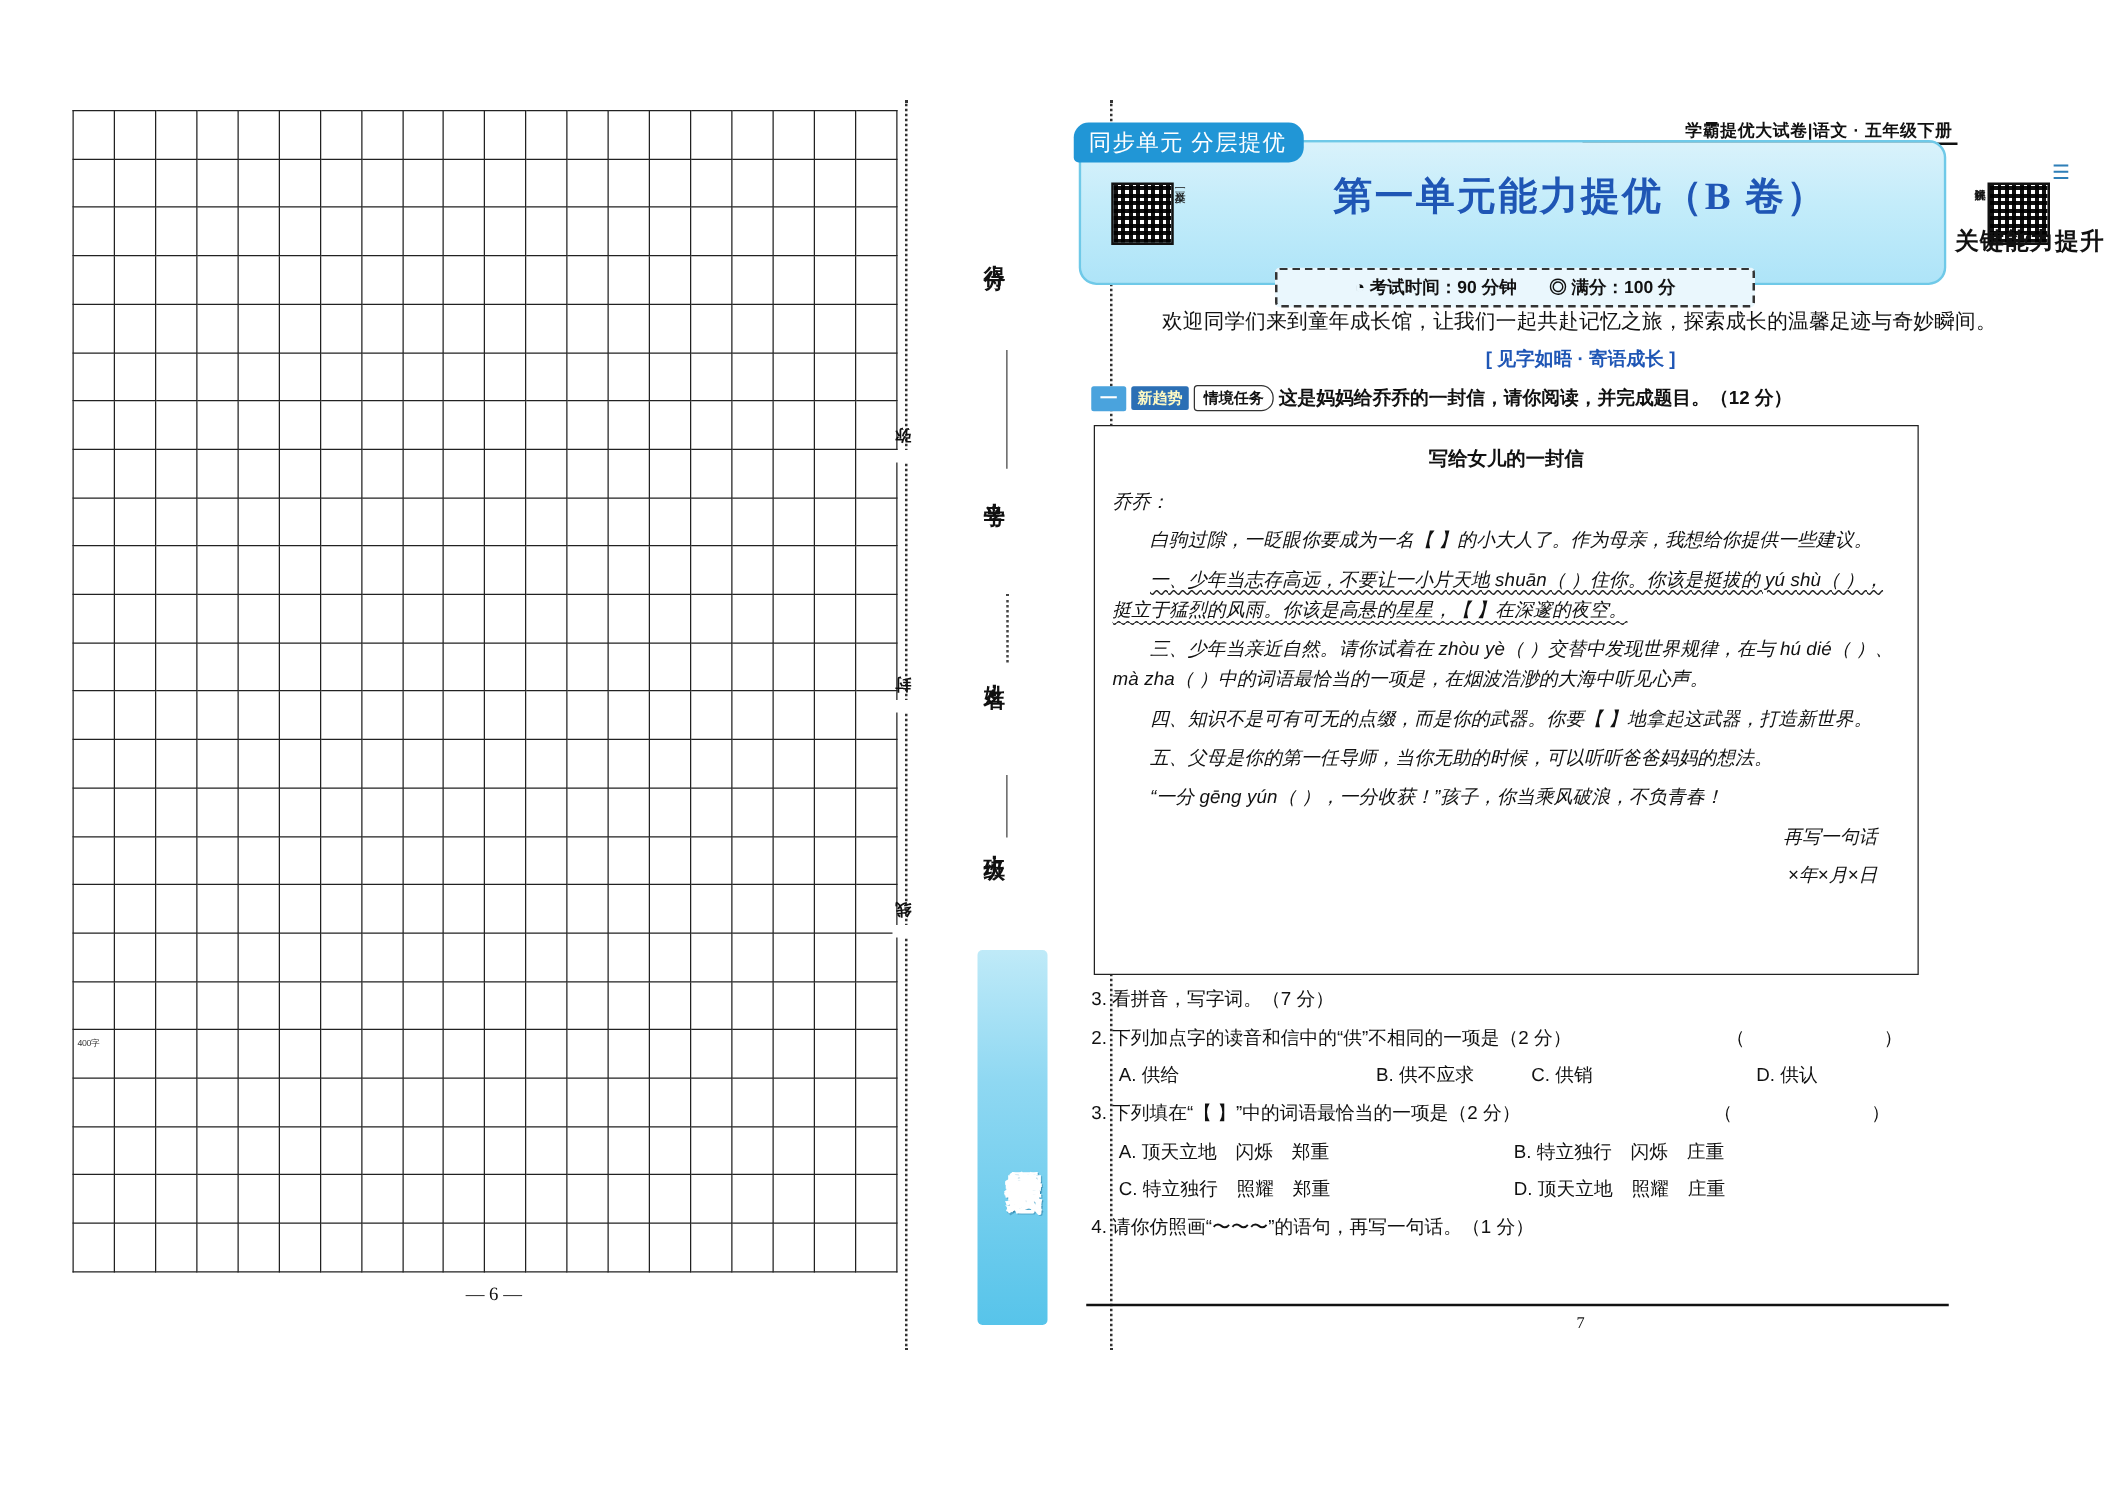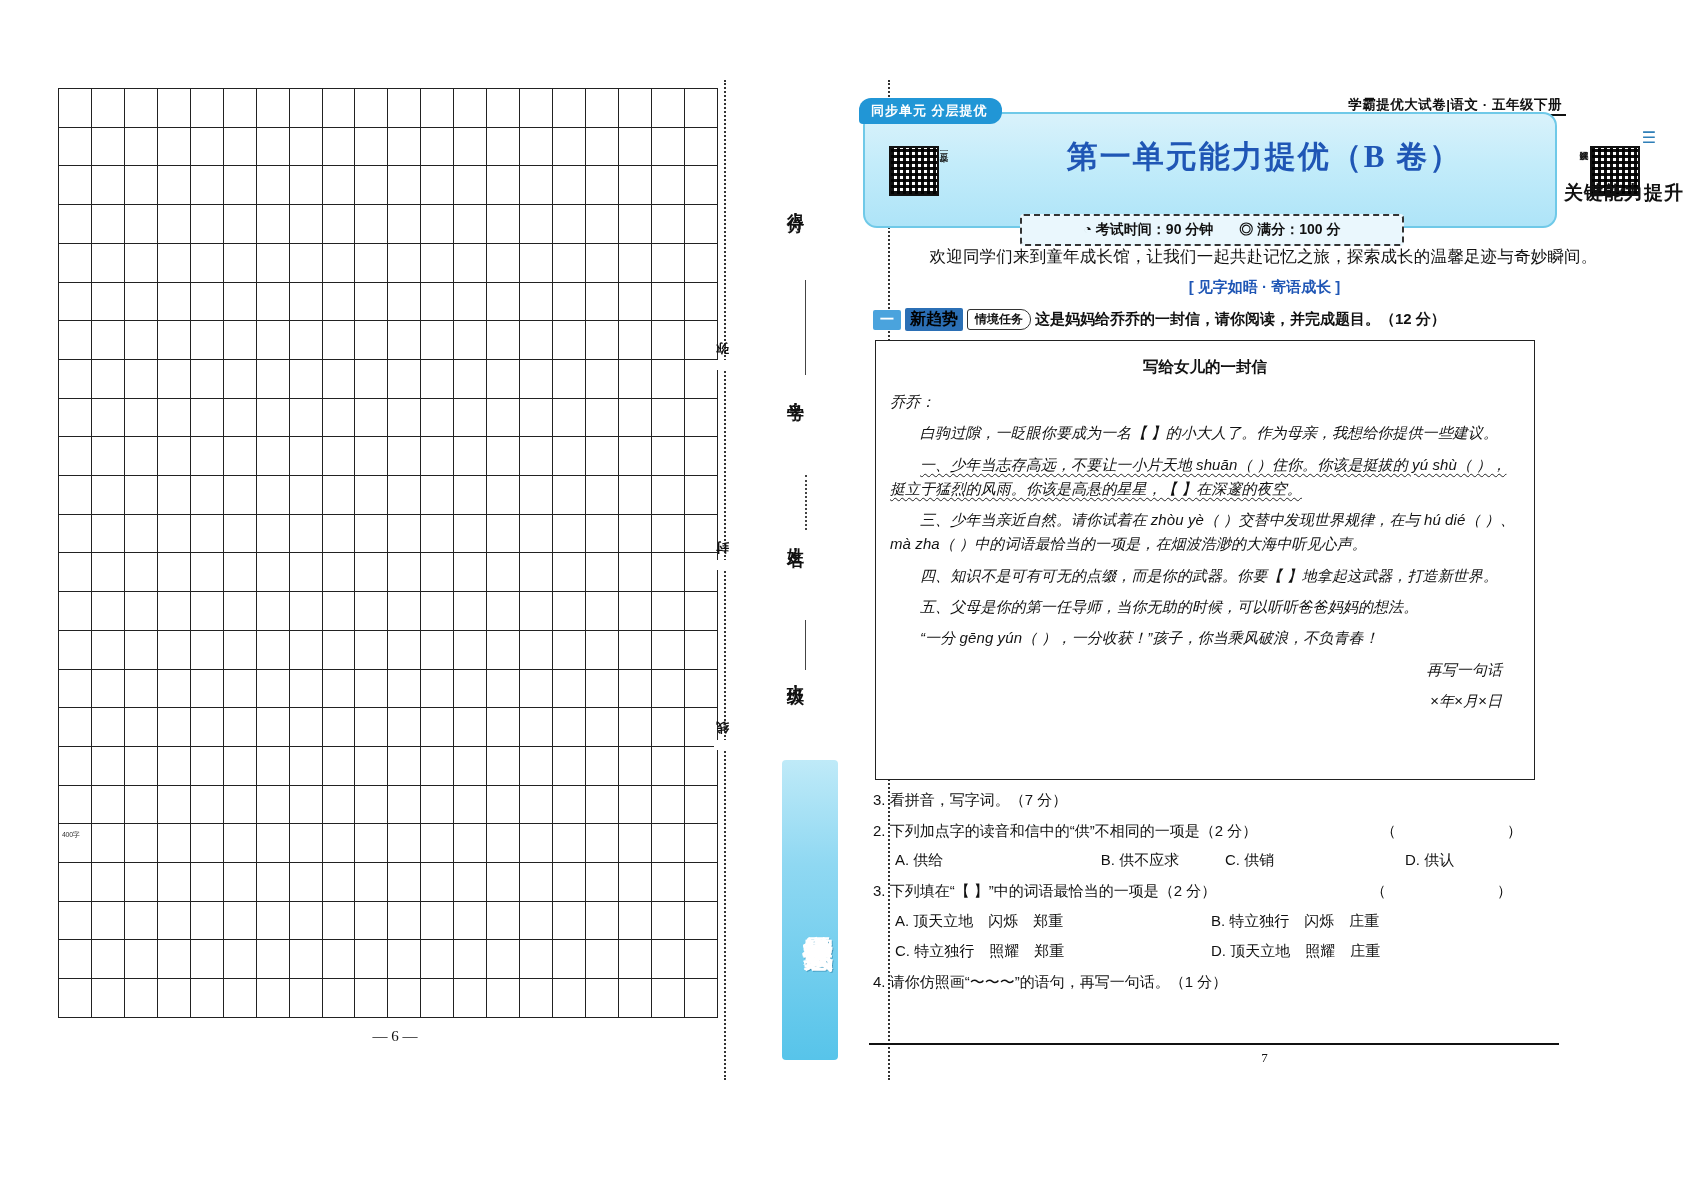--- a/index.html
+++ b/index.html
@@ -163,22 +163,22 @@
     width: 690px; height: 112px;
     background: linear-gradient(180deg,#d9f2fb 0%, #c3ecfa 45%, #aee4f8 100%);
     border: 2px solid #6fc9e8;
     border-radius: 14px;
   }
   .tagpill {
     position: absolute;
     left: 14px; top: 98px;
     background: #2196d6;
     color: #fff;
-    font-size: 13px;
-    font-weight: bold;
+    font-size: 18px;
+    font-weight: normal;
     padding: 4px 14px 4px 12px;
     border-radius: 12px 12px 12px 4px;
     font-family: "Liberation Sans", sans-serif;
     z-index: 4;
     letter-spacing: 1px;
   }
   .qr {
     position: absolute;
     width: 46px; height: 46px;
     background:
@@ -272,23 +272,23 @@
   }
   .badge-num {
     background: #4aa3dd;
     color: #fff;
     padding: 1px 7px;
     font-size: 14px;
     border-radius: 2px;
   }
   .badge-trend {
     background: #2b6fb5;
-    color: #000000;
+    color: #fef9c3;
     padding: 1px 5px;
-    font-size: 16px;
+    font-size: 12px;
     border-radius: 2px;
   }
   .badge-task {
     border: 1px solid #333;
     border-radius: 3px 10px 10px 3px;
     padding: 1px 7px;
     font-size: 12px;
     color: #111;
     background: #fff;
   }

